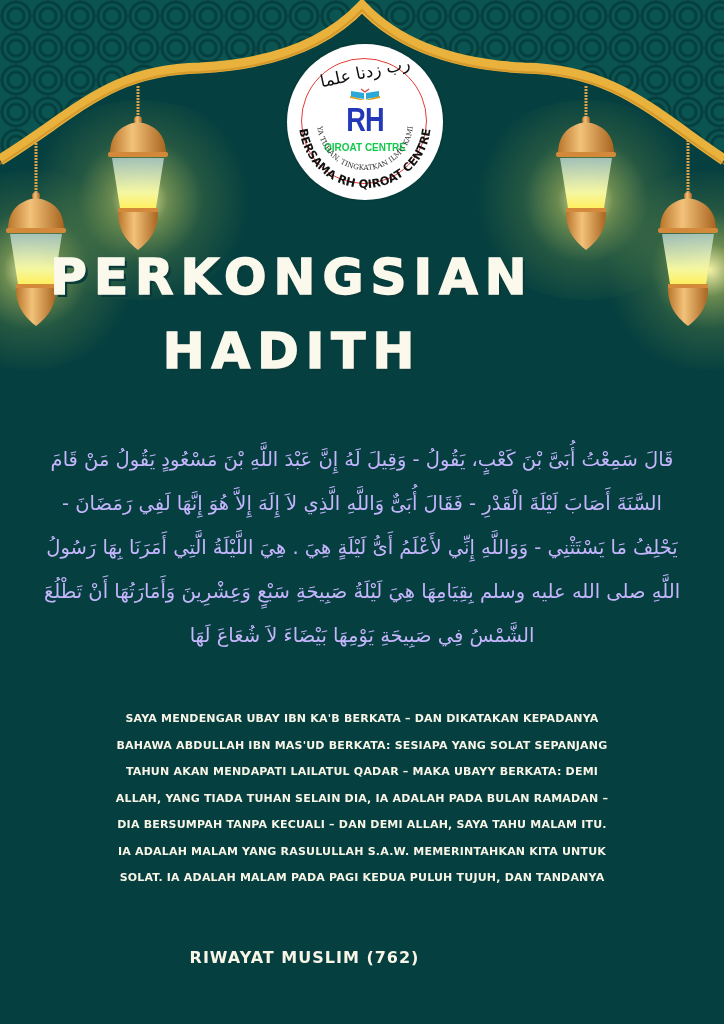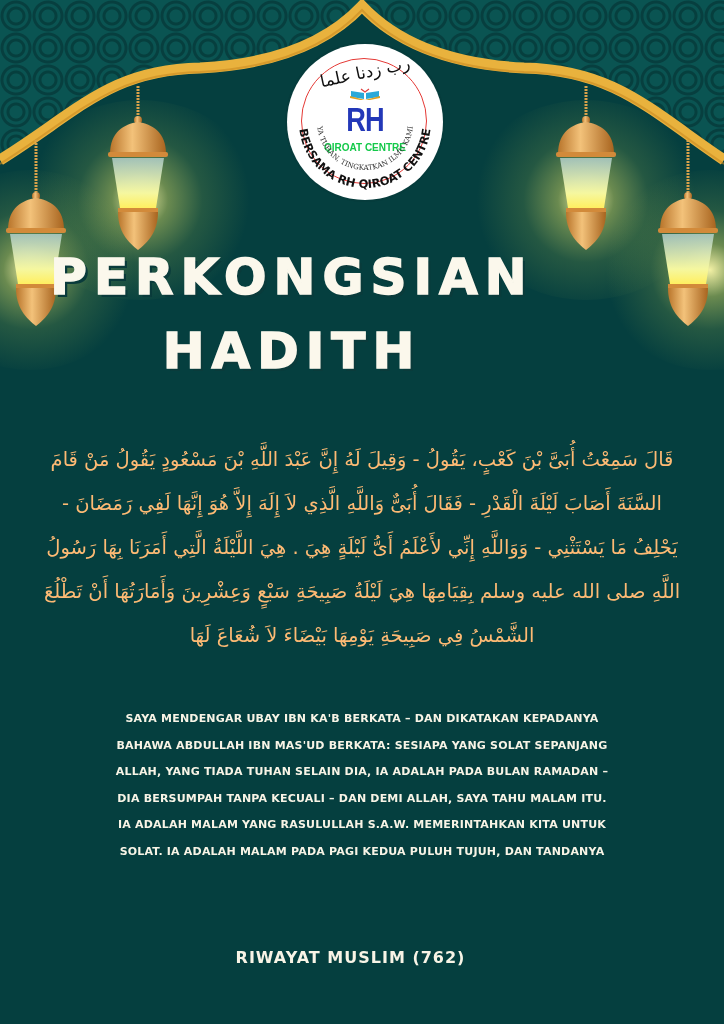--- a/index.html
+++ b/index.html
@@ -19,25 +19,25 @@
     .logo-ring { position:absolute; left:14px; top:14px; width:124px; height:124px; border:1.5px solid #e53935; border-radius:50%; }
     .logo-arabic { position:absolute; top:18px; left:0; width:156px; text-align:center; font-size:17px; color:#111; font-family:"DejaVu Sans", sans-serif; transform:rotate(-12deg); }
     .logo-rh { position:absolute; top:56px; left:0; width:156px; text-align:center; font-family:"Liberation Sans", sans-serif; font-weight:bold; font-size:34px; color:#2338b8; letter-spacing:-1px; transform:scaleX(0.8); }
     .logo-qiroat { position:absolute; top:98px; left:0; width:156px; text-align:center; font-family:"Liberation Sans", sans-serif; font-weight:bold; font-size:10px; color:#14c94a; }
     .logo-tagline { position:absolute; left:0; top:0; width:156px; height:156px; }
     .book { position:absolute; left:63px; top:44px; width:30px; height:12px; }
     .title { position:absolute; left:0; width:584px; text-align:center; color:#fbf8ec; font-family:"DejaVu Sans", sans-serif; font-weight:bold; font-size:50px; letter-spacing:7px;
       -webkit-text-stroke:1.5px #fbf8ec; text-shadow:3px 3px 0 #0a3b3b, 0 0 1px #fff; }
     .title1 { top:248px; }
     .title2 { top:322px;text-align:center; }
-    .arabic { position:absolute; left:34px; top:438px; width:656px; direction:rtl; text-align:center; color:#fdba74; font-family:"DejaVu Sans", sans-serif; font-size:19.5px; line-height:44px; }
+    .arabic { position:absolute; left:34px; top:438px; width:656px; direction:rtl; text-align:center; color:#c4b5fd; font-family:"DejaVu Sans", sans-serif; font-size:19.5px; line-height:44px; }
     .arabic span { display:block; white-space:nowrap; }
     .malay { position:absolute; left:28px; top:706px; width:668px; text-align:center; color:#f8f4e6; font-family:"DejaVu Sans", sans-serif; font-weight:bold; font-size:11px; line-height:26.5px; letter-spacing:0.2px; }
     .malay span { display:block; white-space:nowrap; }
-    .source { position:absolute; left:0; top:948px; width:609px; text-align:center; color:#f8f4e6; font-family:"DejaVu Sans", sans-serif; font-weight:bold; font-size:16px; letter-spacing:1px;margin-left:46px; }
+    .source { position:absolute; left:0; top:948px; width:609px; text-align:center; color:#f8f4e6; font-family:"DejaVu Sans", sans-serif; font-weight:bold; font-size:16px; letter-spacing:1px; }
   </style>
 </head>
 <body>
 
 <div class="poster">
 
   <div class="pattern"></div>
 
   <svg class="arch-svg" viewBox="0 0 724 300" xmlns="http://www.w3.org/2000/svg">
     <path d="M0 160 C 80 110, 110 70, 200 68 C 280 64, 330 40, 362 6 C 394 40, 444 64, 524 68 C 614 70, 650 110, 724 160 L724 300 L0 300 Z" fill="#053f3f"></path>
@@ -131,20 +131,21 @@
     <span>قَالَ سَمِعْتُ أُبَىَّ بْنَ كَعْبٍ، يَقُولُ - وَقِيلَ لَهُ إِنَّ عَبْدَ اللَّهِ بْنَ مَسْعُودٍ يَقُولُ مَنْ قَامَ</span>
     <span>السَّنَةَ أَصَابَ لَيْلَةَ الْقَدْرِ - فَقَالَ أُبَىٌّ وَاللَّهِ الَّذِي لاَ إِلَهَ إِلاَّ هُوَ إِنَّهَا لَفِي رَمَضَانَ -</span>
     <span>يَحْلِفُ مَا يَسْتَثْنِي - وَوَاللَّهِ إِنِّي لأَعْلَمُ أَىُّ لَيْلَةٍ هِيَ . هِيَ اللَّيْلَةُ الَّتِي أَمَرَنَا بِهَا رَسُولُ</span>
     <span>اللَّهِ صلى الله عليه وسلم بِقِيَامِهَا هِيَ لَيْلَةُ صَبِيحَةِ سَبْعٍ وَعِشْرِينَ وَأَمَارَتُهَا أَنْ تَطْلُعَ</span>
     <span>الشَّمْسُ فِي صَبِيحَةِ يَوْمِهَا بَيْضَاءَ لاَ شُعَاعَ لَهَا</span>
   </div>
 
   <div class="malay">
     <span>SAYA MENDENGAR UBAY IBN KA'B BERKATA – DAN DIKATAKAN KEPADANYA</span>
     <span>BAHAWA ABDULLAH IBN MAS'UD BERKATA: SESIAPA YANG SOLAT SEPANJANG</span>
+    <span>TAHUN AKAN MENDAPATI LAILATUL QADAR – MAKA UBAYY BERKATA: DEMI</span>
     <span>ALLAH, YANG TIADA TUHAN SELAIN DIA, IA ADALAH PADA BULAN RAMADAN –</span>
     <span>DIA BERSUMPAH TANPA KECUALI – DAN DEMI ALLAH, SAYA TAHU MALAM ITU.</span>
     <span>IA ADALAH MALAM YANG RASULULLAH S.A.W. MEMERINTAHKAN KITA UNTUK</span>
     <span>SOLAT. IA ADALAH MALAM PADA PAGI KEDUA PULUH TUJUH, DAN TANDANYA</span>
   </div>
 
   <div class="source">RIWAYAT MUSLIM (762)</div>
 
 </div>
 

